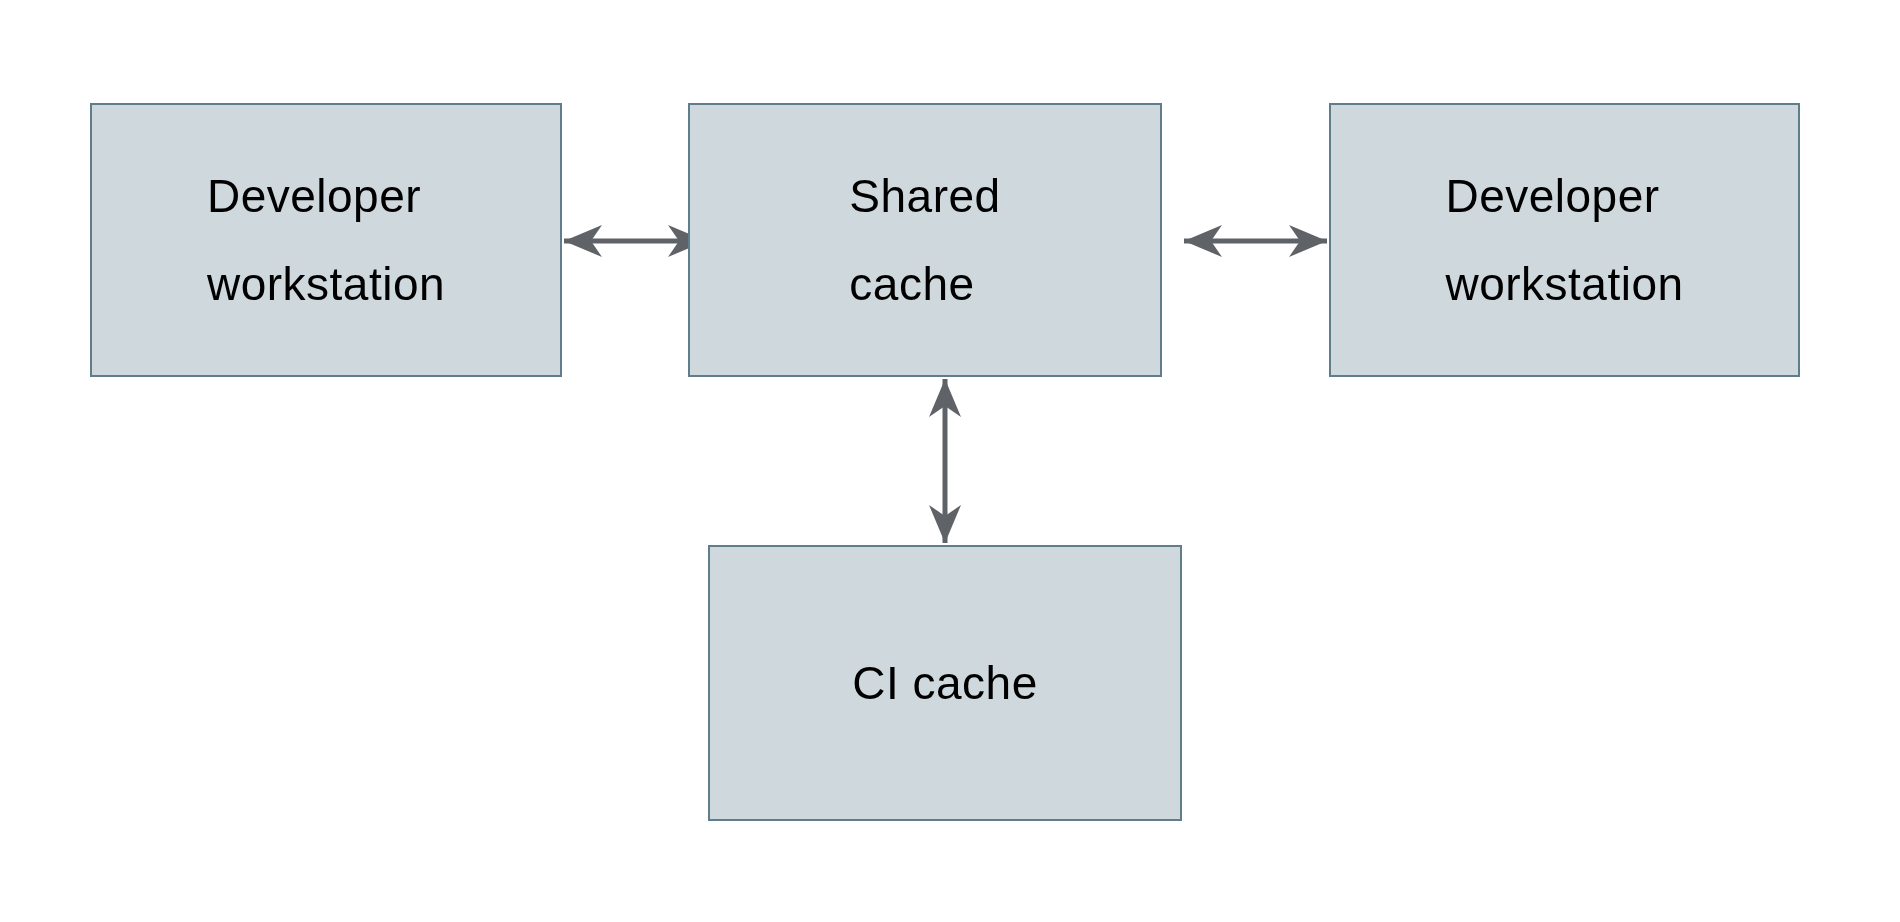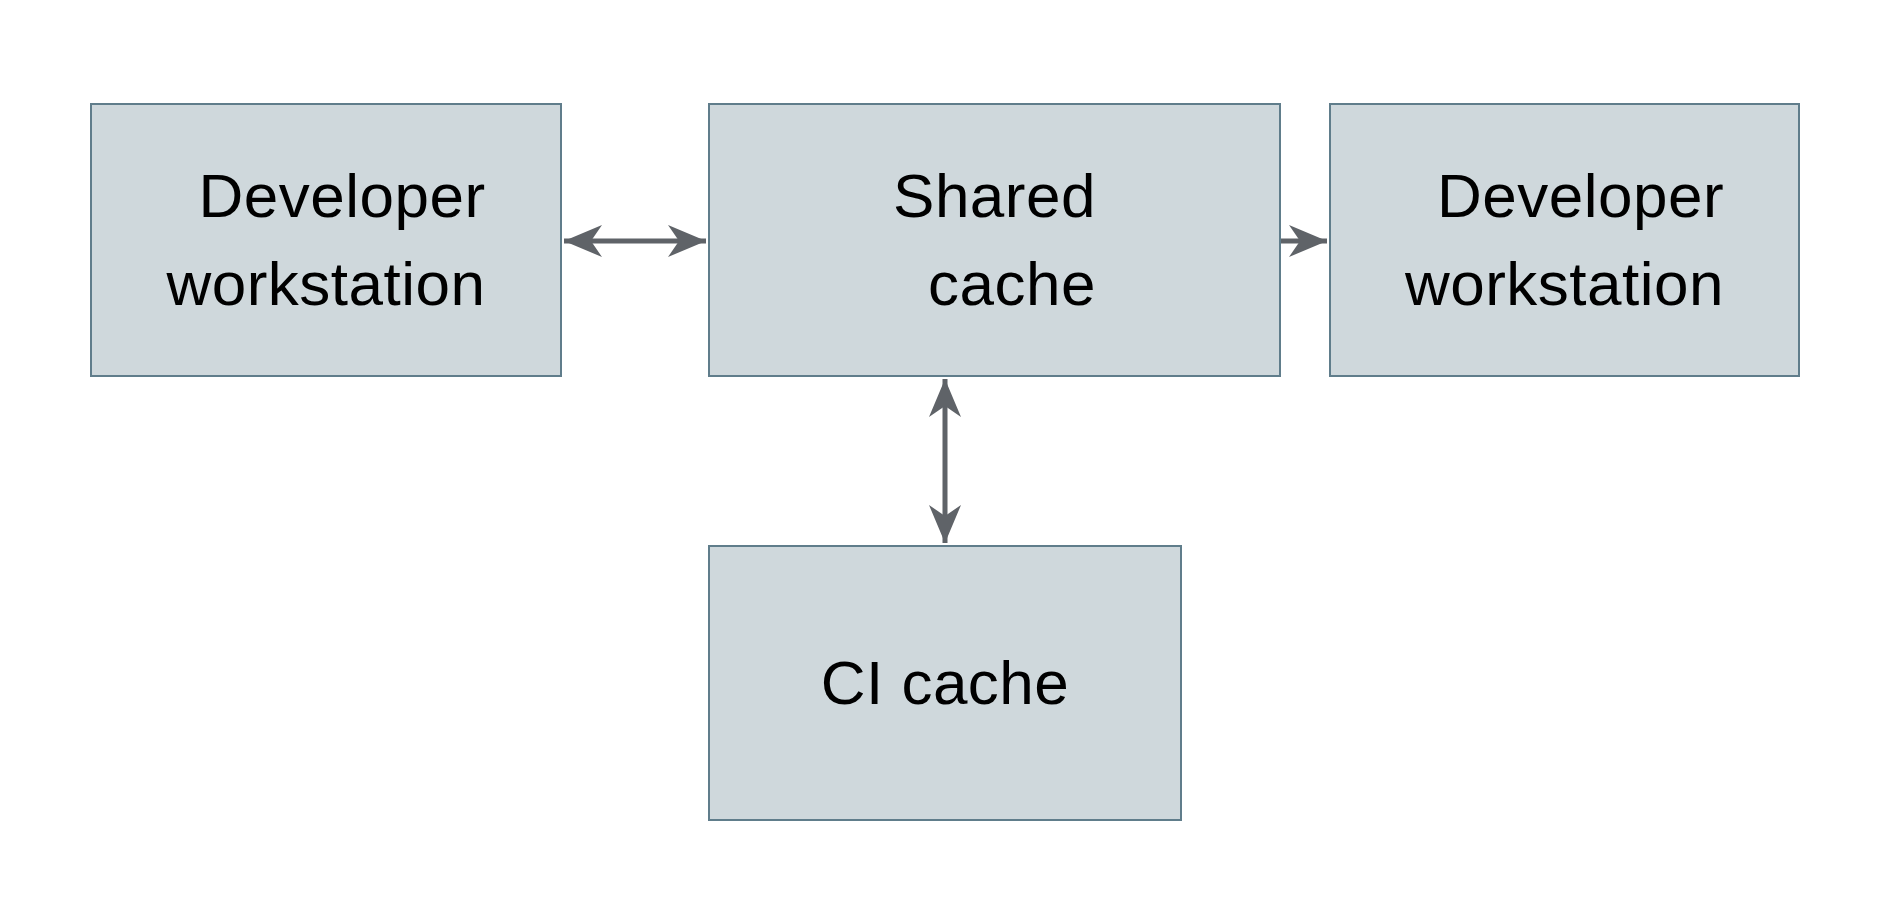--- a/index.html
+++ b/index.html
@@ -39,28 +39,28 @@
   .node {
     position: absolute;
     background: var(--box-fill);
     border: 2px solid var(--box-border);
     display: flex;
     align-items: center;
     justify-content: center;
   }
   .node-label {
     color: var(--text);
-    font-size: 62px;
+    font-size: 46px;
     line-height: 88px;
-    text-align: right;
+    text-align: left;
     white-space: pre-line;
     letter-spacing: 0.5px;
   }
   .node-dev-left   { left: 90px;   top: 103px; width: 472px; height: 274px; }
-  .node-cache      { left: 708px;  top: 103px; width: 573px; height: 274px; }
+  .node-cache      { left: 688px;  top: 103px; width: 474px; height: 274px; }
   .node-dev-right  { left: 1329px; top: 103px; width: 471px; height: 274px; }
   .node-ci         { left: 708px;  top: 545px; width: 474px; height: 276px; }
 </style>
 </head>
 <body>
 
 <div class="canvas">
 
   <svg class="arrows" viewBox="0 0 1900 922" xmlns="http://www.w3.org/2000/svg">
     <defs>

